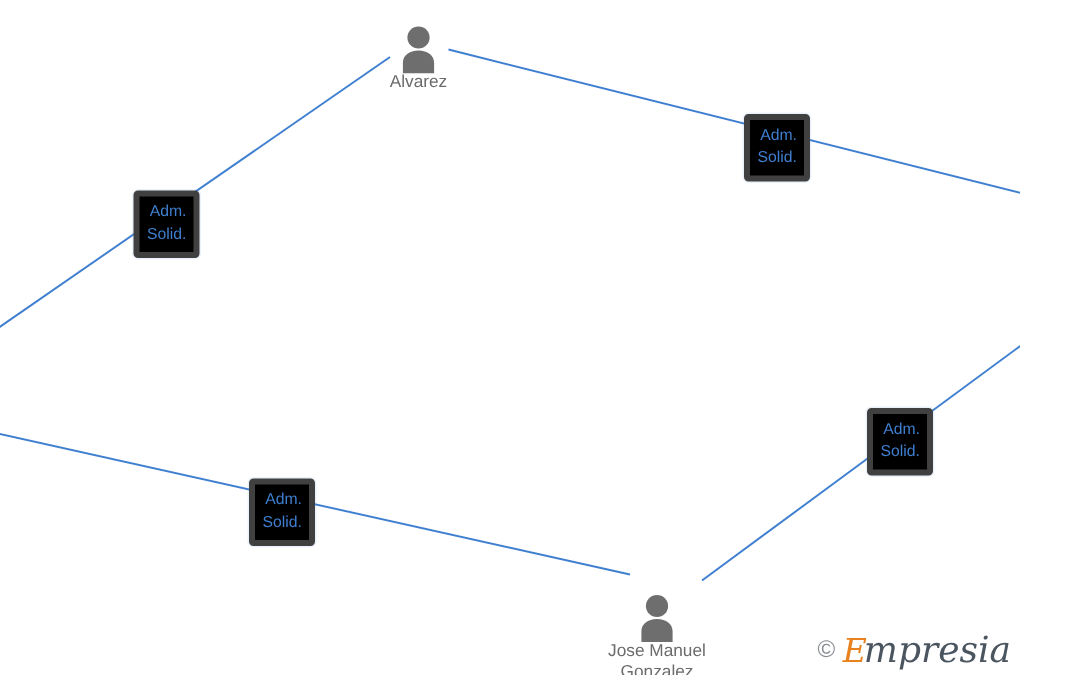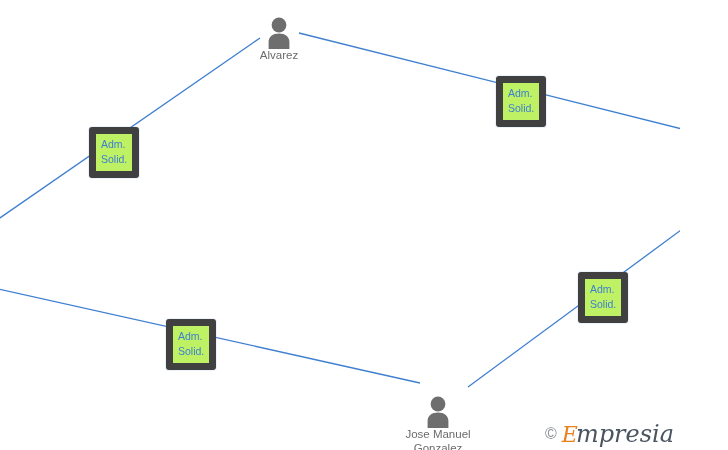--- a/index.html
+++ b/index.html
@@ -40,28 +40,28 @@
     display: block;
     font-size: 11.5px;
     line-height: 13.5px;
     color: #6b6b6b;
     font-family: "Liberation Sans", sans-serif;
     white-space: pre-line;
   }
   .edge-label {
     position: absolute;
     box-sizing: border-box;
-    border: 7px solid #404040;
+    border: 4px solid #404040;
     border-radius: 3px;
-    background: #bef264;
+    background: #000000;
     color: #3f7fd0;
     font-size: 10.5px;
     line-height: 15px;
     font-family: "Liberation Sans", sans-serif;
-    text-align: left;
+    text-align: right;
     padding: 3px 5px 4px 5px;
     white-space: pre-line;
     box-shadow: 0 0 0 1px rgba(91,147,221,0.12);
   }
   #watermark {
     position: absolute;
     right: 6px;
     bottom: 4px;
     display: flex;
     align-items: center;

